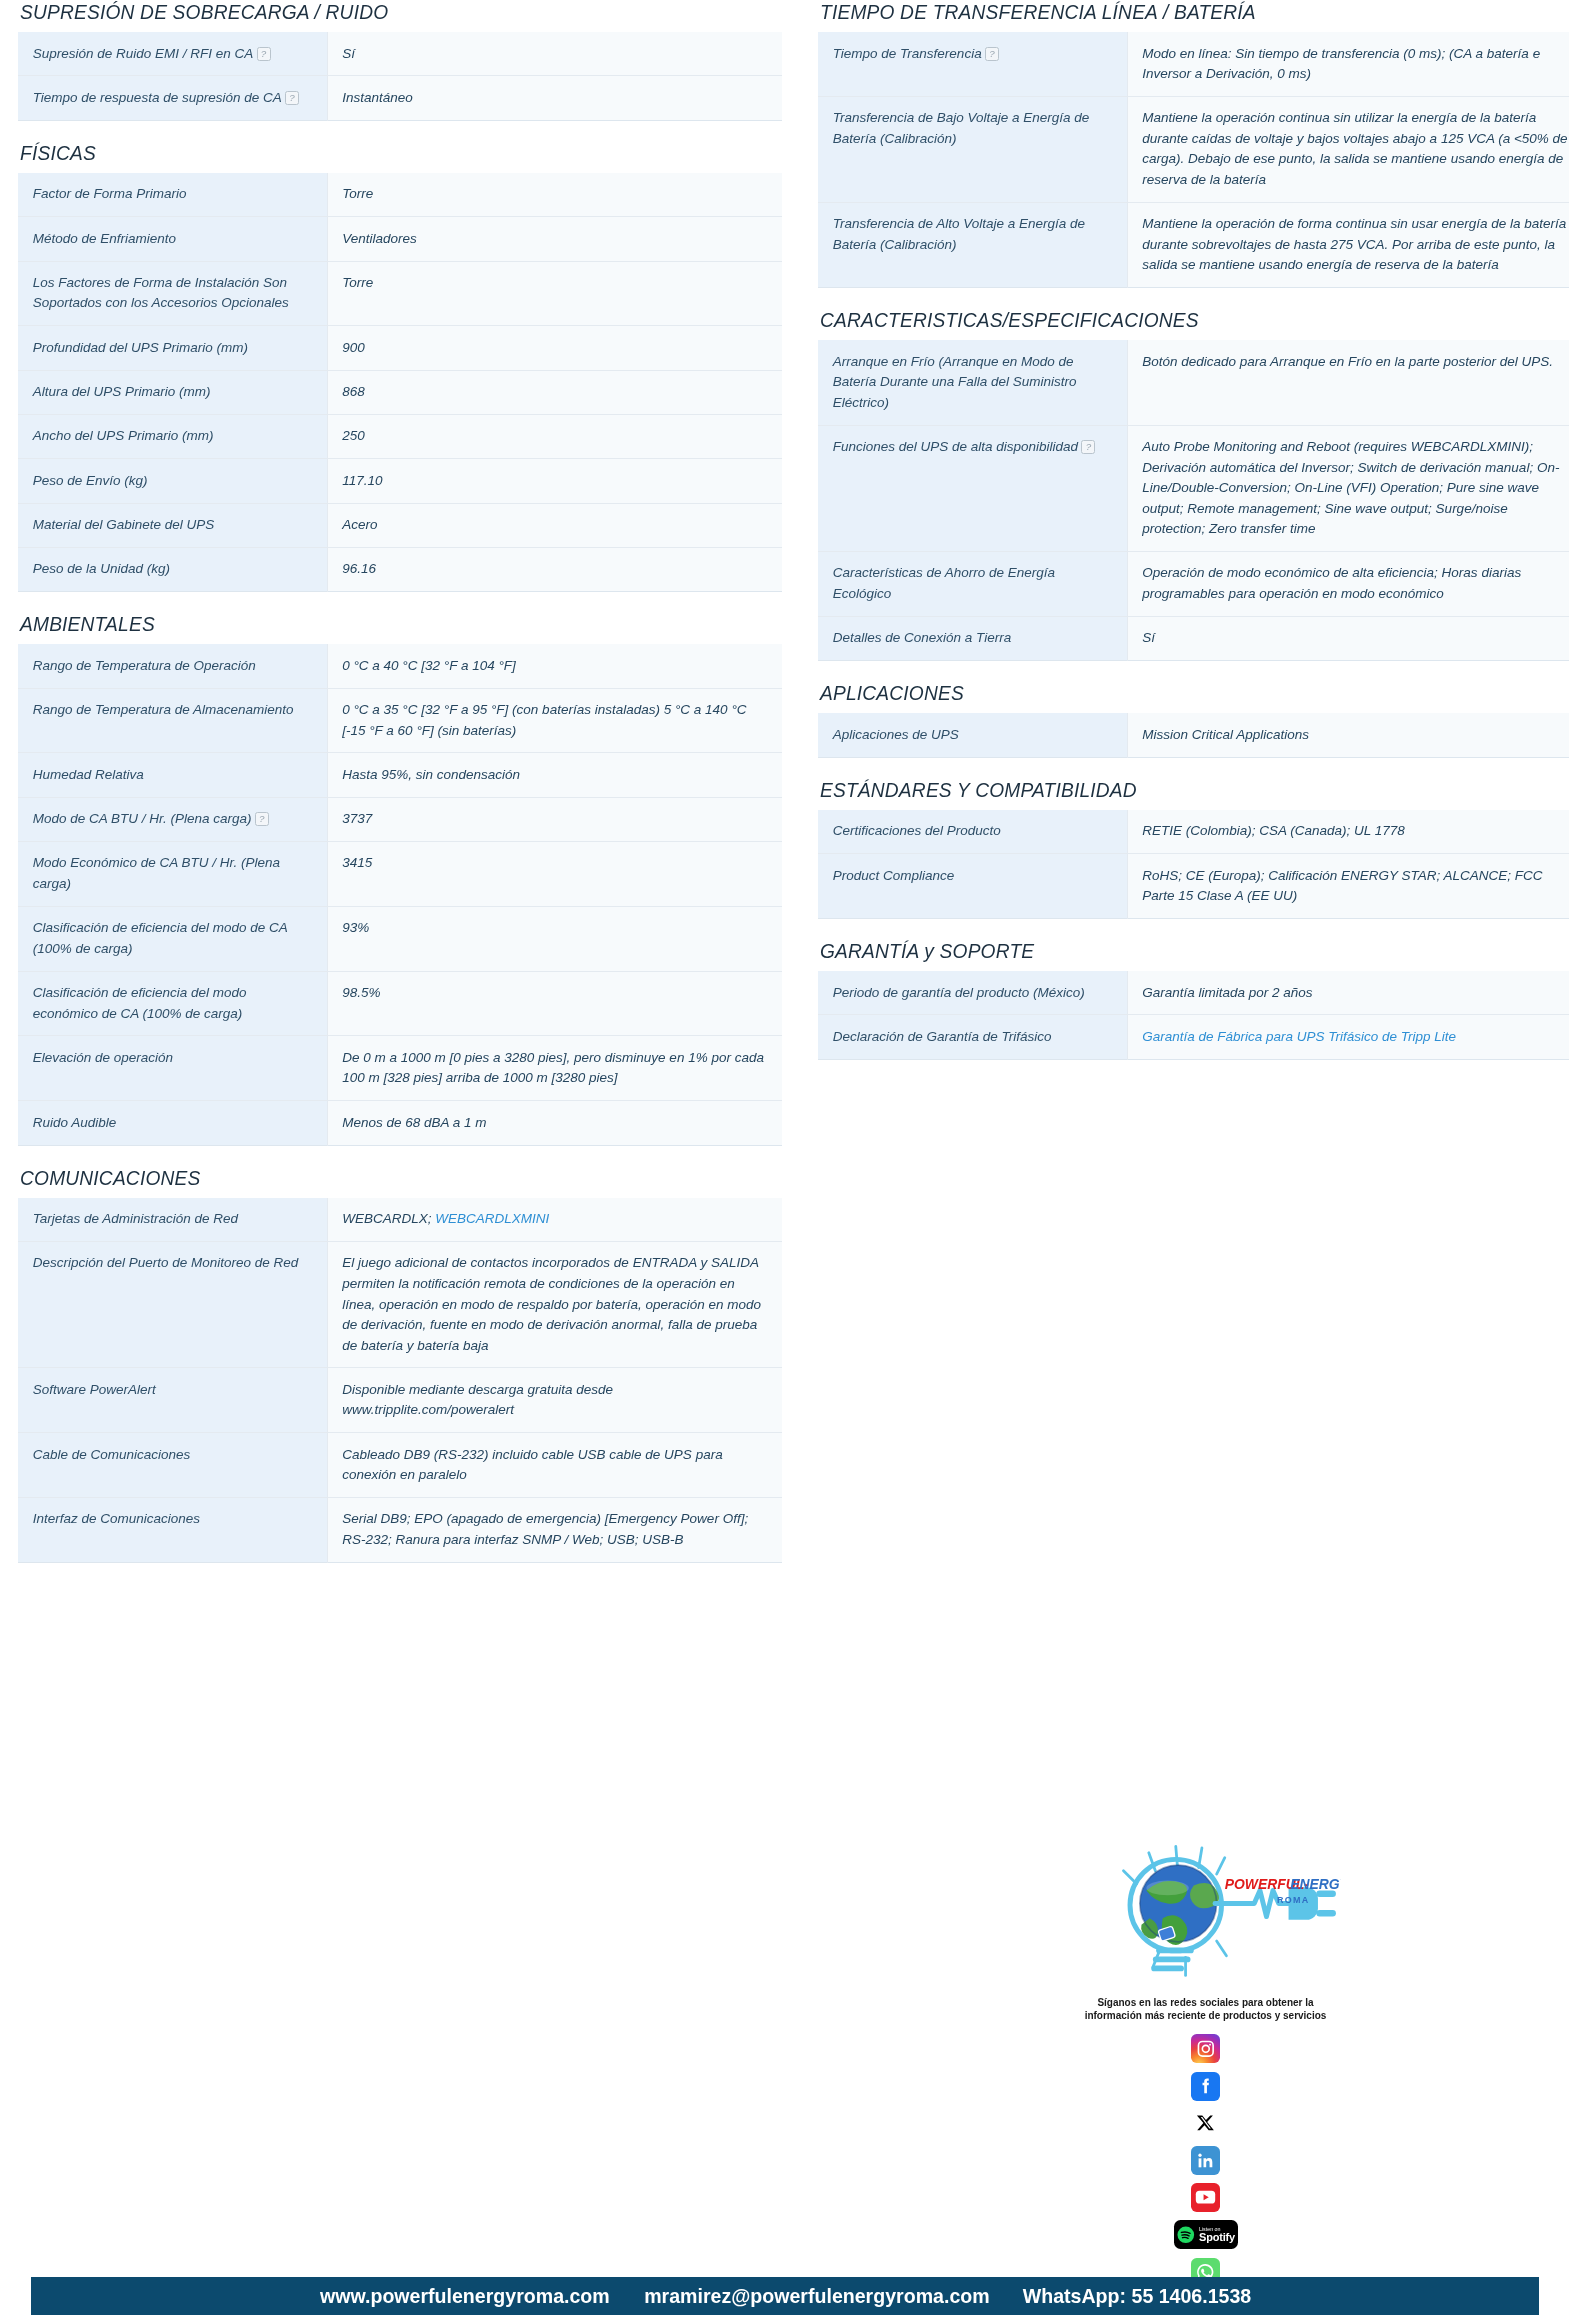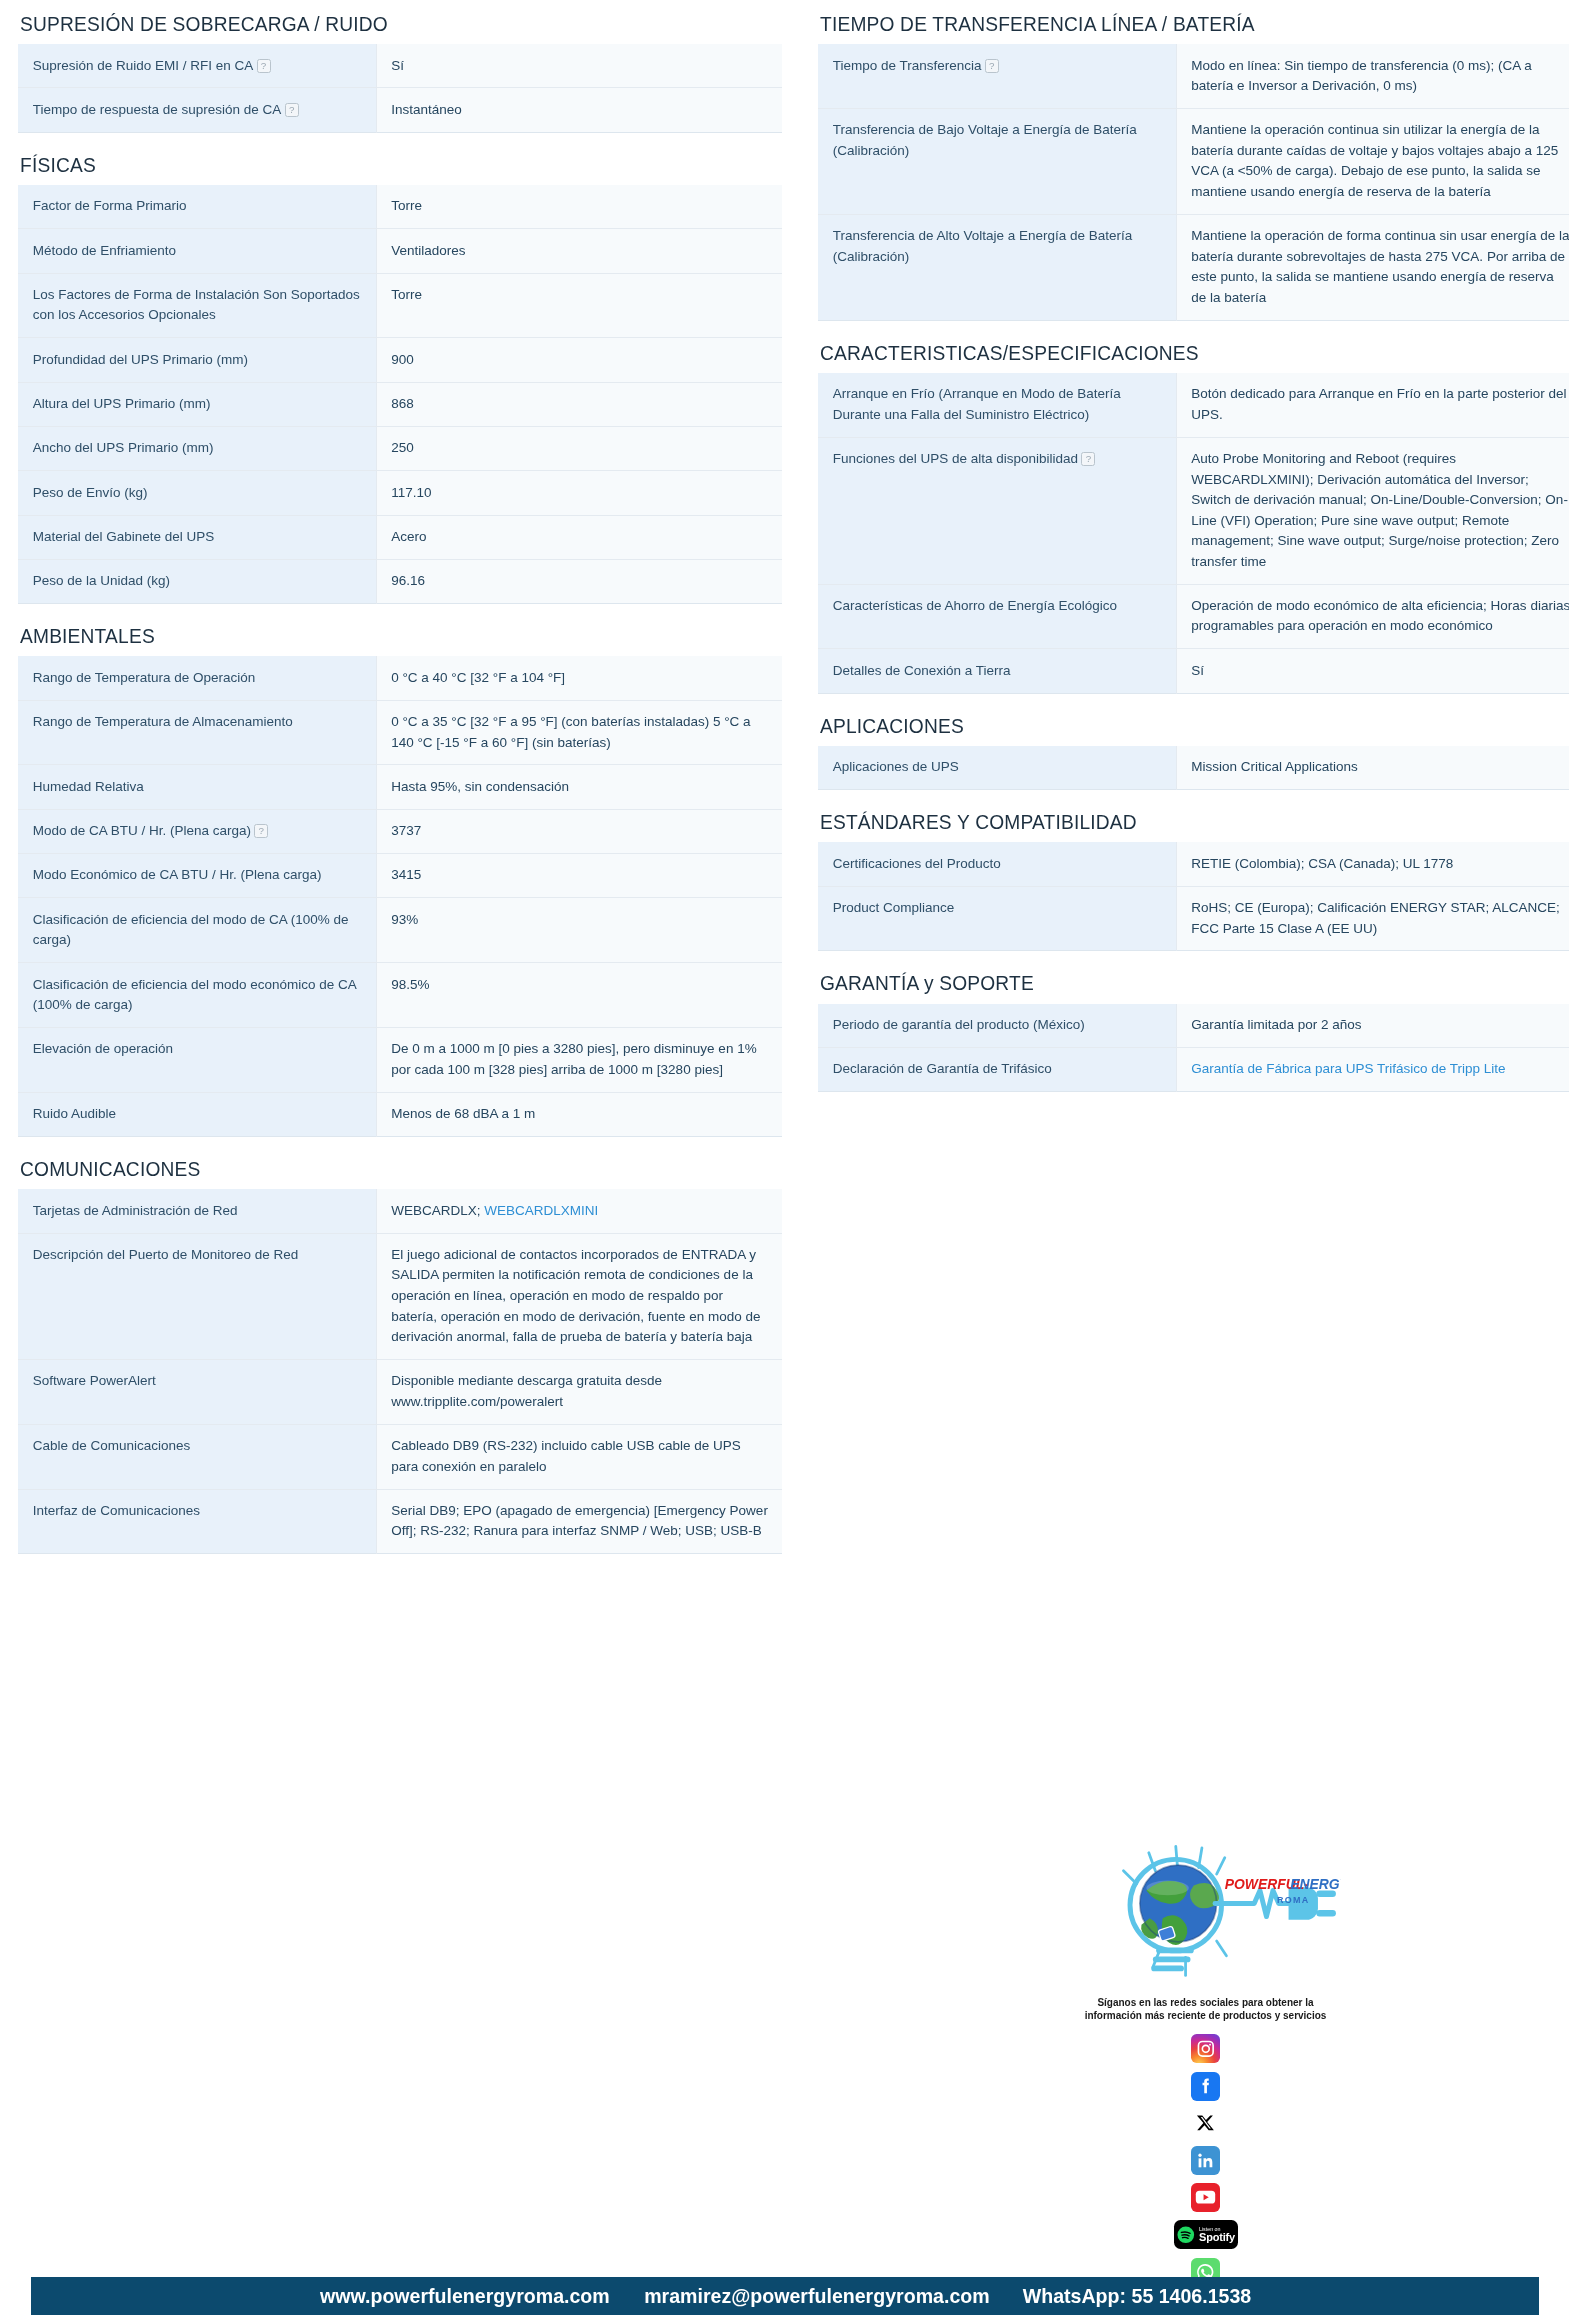--- a/index.html
+++ b/index.html
@@ -9,21 +9,22 @@
     font-family: "Liberation Sans", sans-serif;
   }
   body { position: relative; width: 1569px; min-height: 2319px; overflow: hidden; }
 
   .page { position: relative; width: 1569px; min-height: 2319px; padding: 0; }
 
   .columns {
     display: flex;
     align-items: flex-start;
     gap: 36px;
-    padding: 13px 18px 0 18px;
+    padding: 1px 18px 0 18px;
+    font-style: italic;
   }
   .col { flex: 0 0 auto; }
   .col-left  { width: 764px; }
   .col-right { width: 764px; }
 
   
   .sec-title {
     font-size: 20.4px;
     font-weight: 400;
     color: #1d3040;
@@ -46,21 +47,21 @@
   table.spec tr { border-bottom: 0.8px solid #e4eaf0; }
   table.spec tr:last-child { border-bottom: 0.8px solid #dde6ee; }
   table.spec td {
     vertical-align: top;
     padding: 11.4px 11.4px 11.4px 14.7px;
     font-size: 13.5px;
     line-height: 1.52;
     color: #2a4a63;
   }
   table.spec td.k {
-    width: 358px;
+    width: 309px;
     background: #e8f1fa;
     border-right: 0.8px solid #e4eaf0;
     color: #2f4f68;
   }
   table.spec td.v {
     background: #f7fafc;
     color: #26465f;
   }
   table.spec a, table.spec .lnk {
     color: #2e8fd4;

